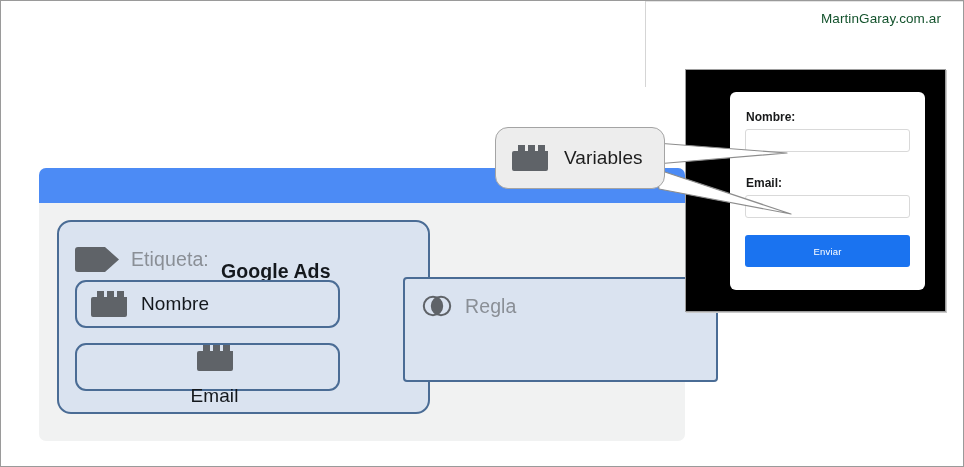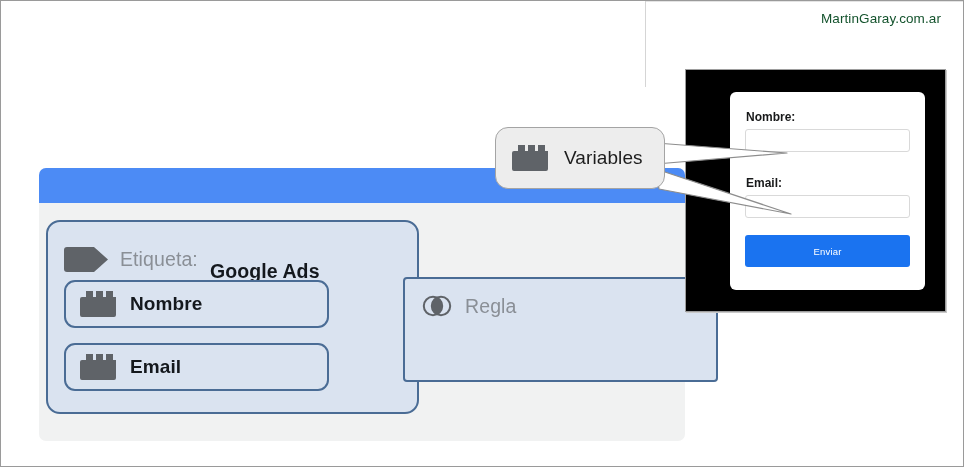--- a/index.html
+++ b/index.html
@@ -66,21 +66,21 @@
     top: 0;
     width: 100%;
     height: 35px;
     background: #4c8bf5;
     border-radius: 7px 7px 0 0;
   }
 
   
   .tag-group {
     position: absolute;
-    left: 7px;
+    left: 18px;
     top: 52px;
     width: 373px;
     height: 194px;
     background: #dae3f0;
     border: 2px solid #4a6c95;
     border-radius: 14px;
     box-sizing: border-box;
   }
   .tag-header {
     position: absolute;
@@ -116,24 +116,24 @@
     background: #dae3f0;
     border: 2px solid #4a6c95;
     border-radius: 11px;
     box-sizing: border-box;
     display: flex;
     align-items: center;
     gap: 14px;
     padding-left: 14px;
   }
   .var-pill.p1 { top: 58px; }
-  .var-pill.p2 { top: 121px; }
+  .var-pill.p2 { top: 121px; flex-direction: column; }
   .pill-label {
     font-size: 19px;
-    font-weight: bold;
+    font-weight: normal;
     color: #14181d;
     letter-spacing: 0.1px;
   }
   .icon-brick {
     width: 36px;
     height: 26px;
     flex: none;
   }
 
   

